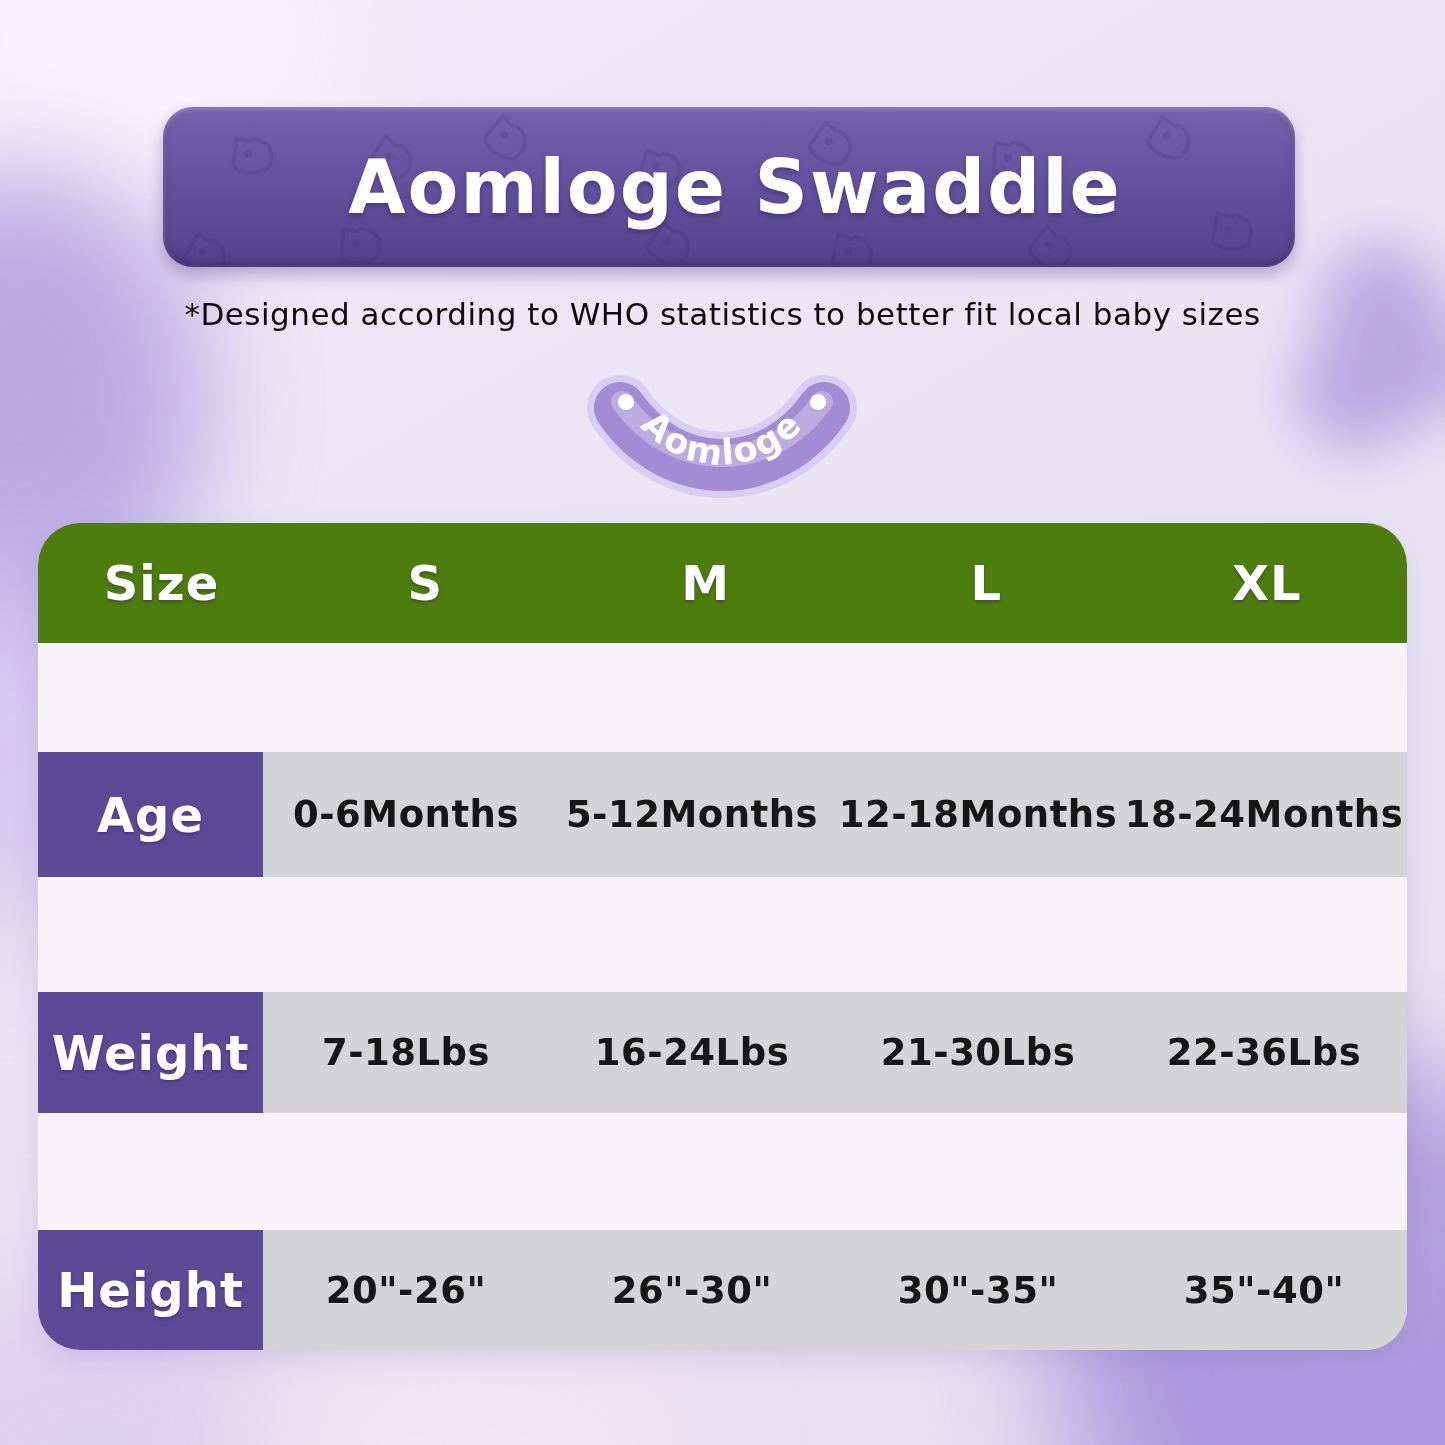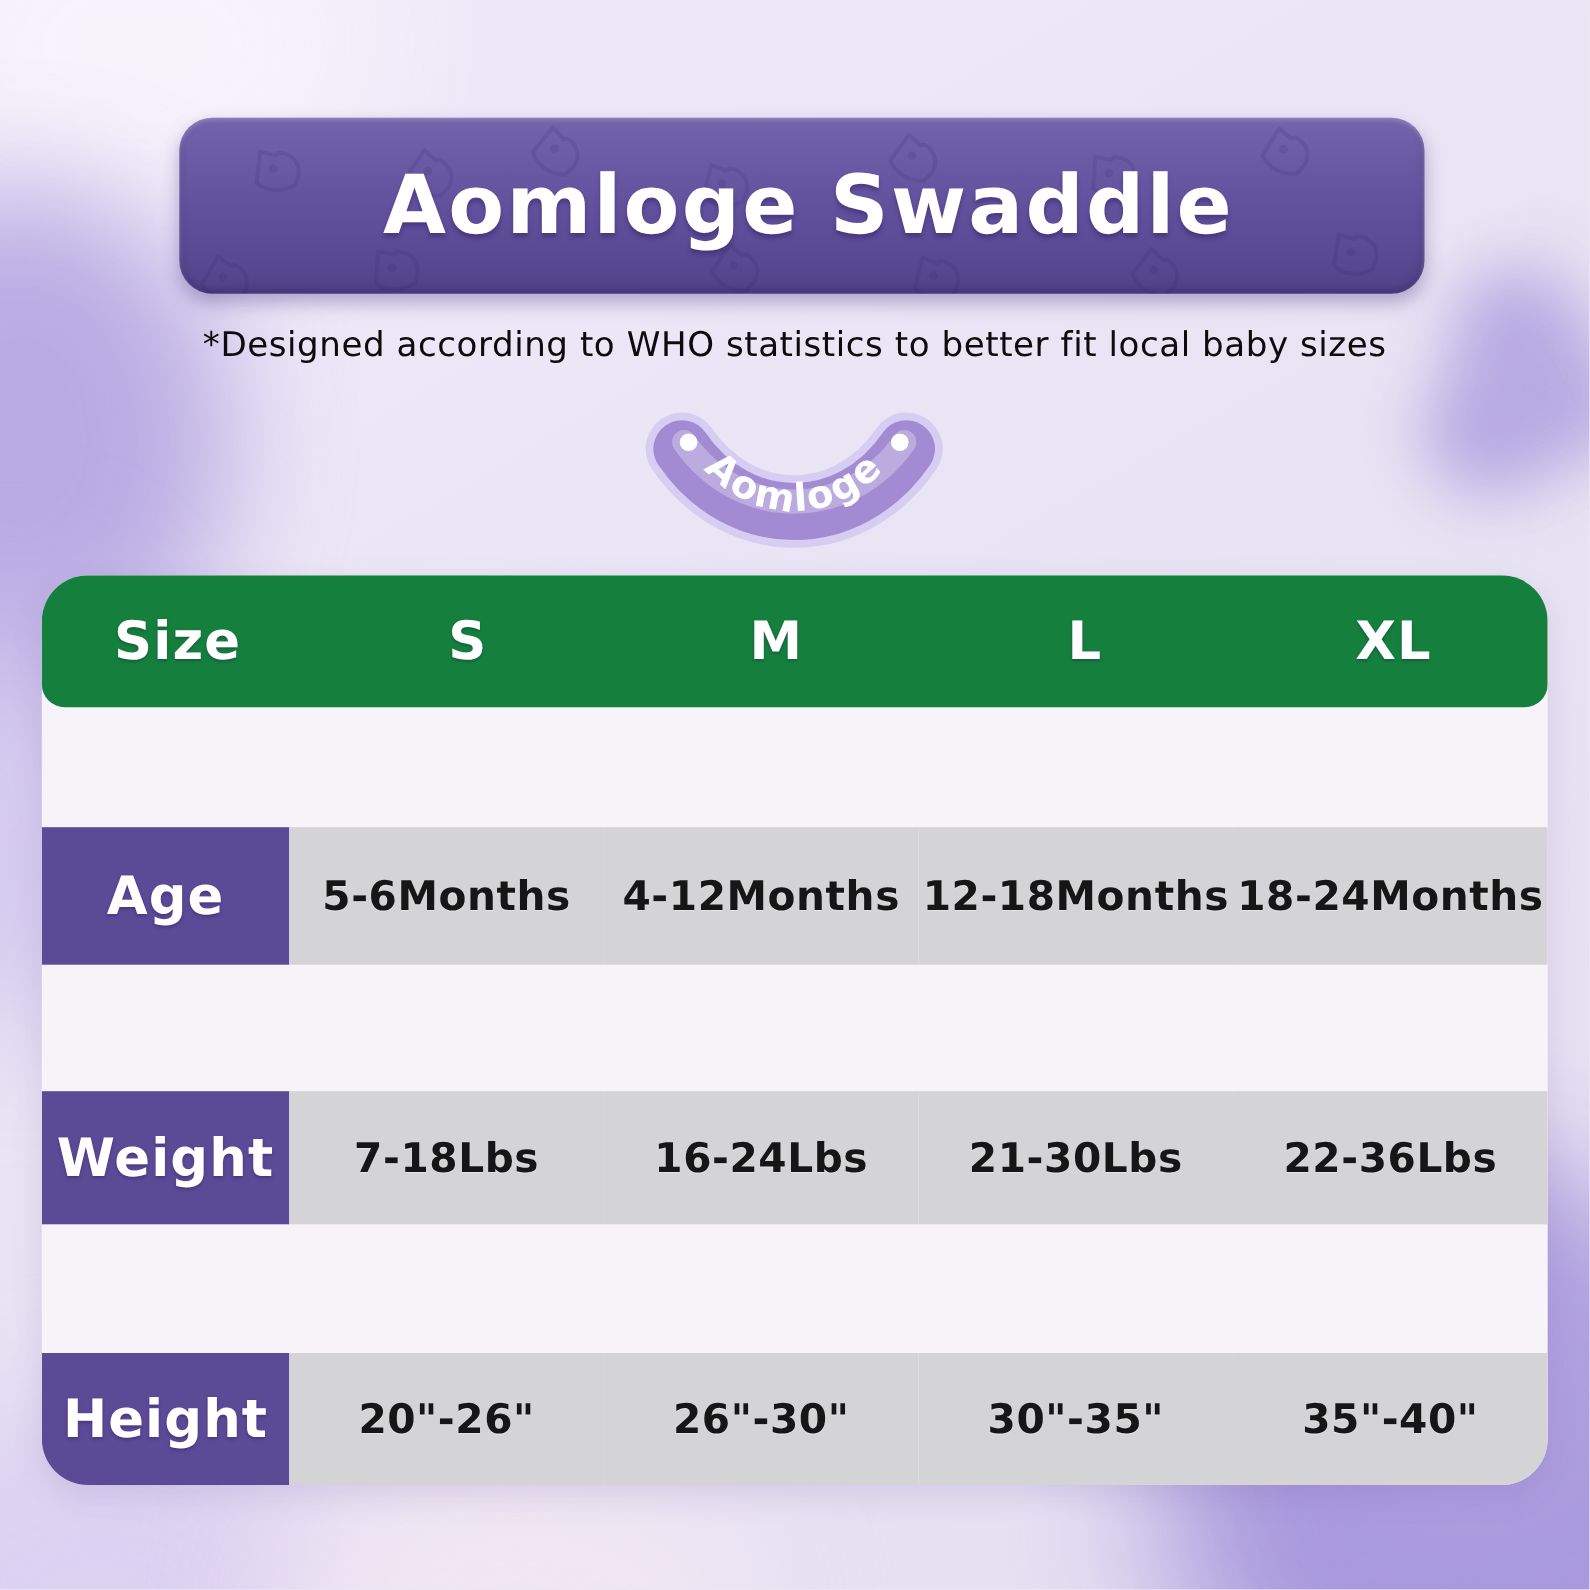--- a/index.html
+++ b/index.html
@@ -43,21 +43,21 @@
 
   
   .logo{position:absolute;left:572px;top:362px;width:300px;height:145px;}
 
   
   .size-table{
     position:absolute;left:38px;top:523px;width:1369px;height:827px;border-radius:42px;
     background:#f6f3f9;overflow:hidden;display:flex;flex-direction:column;
     box-shadow:0 10px 28px rgba(90,70,150,.14);
   }
-  .t-head{flex:none;height:120px;background:#15803d;display:flex;align-items:center;border-radius:21px;}
+  .t-head{flex:none;height:120px;background:#4d7c0f;display:flex;align-items:center;}
   .spacer1{flex:none;height:109px;}
   .spacer2{flex:none;height:115px;}
   .spacer3{flex:none;height:117px;}
   .t-row{flex:none;display:flex;align-items:stretch;}
   .row-age{height:125px;}
   .row-weight{height:121px;}
   .row-height{height:120px;}
   .label-col{flex:none;width:225px;background:#5b4a96;display:flex;align-items:center;justify-content:center;}
   .val-col{flex:1;background:#d4d3d5;display:flex;align-items:center;justify-content:center;}
   .head-label{flex:none;width:247px;display:flex;align-items:center;justify-content:center;}
@@ -176,24 +176,24 @@
       </div>
     </div>
 
     <div class="spacer1"></div>
 
     <div class="t-row row-age">
       <div class="label-col">
         <span class="label-text">Age</span>
       </div>
       <div class="val-col">
-        <span class="val-text">5-6Months</span>
-      </div>
-      <div class="val-col">
-        <span class="val-text">4-12Months</span>
+        <span class="val-text">0-6Months</span>
+      </div>
+      <div class="val-col">
+        <span class="val-text">5-12Months</span>
       </div>
       <div class="val-col">
         <span class="val-text">12-18Months</span>
       </div>
       <div class="val-col">
         <span class="val-text">18-24Months</span>
       </div>
     </div>
 
     <div class="spacer2"></div>

